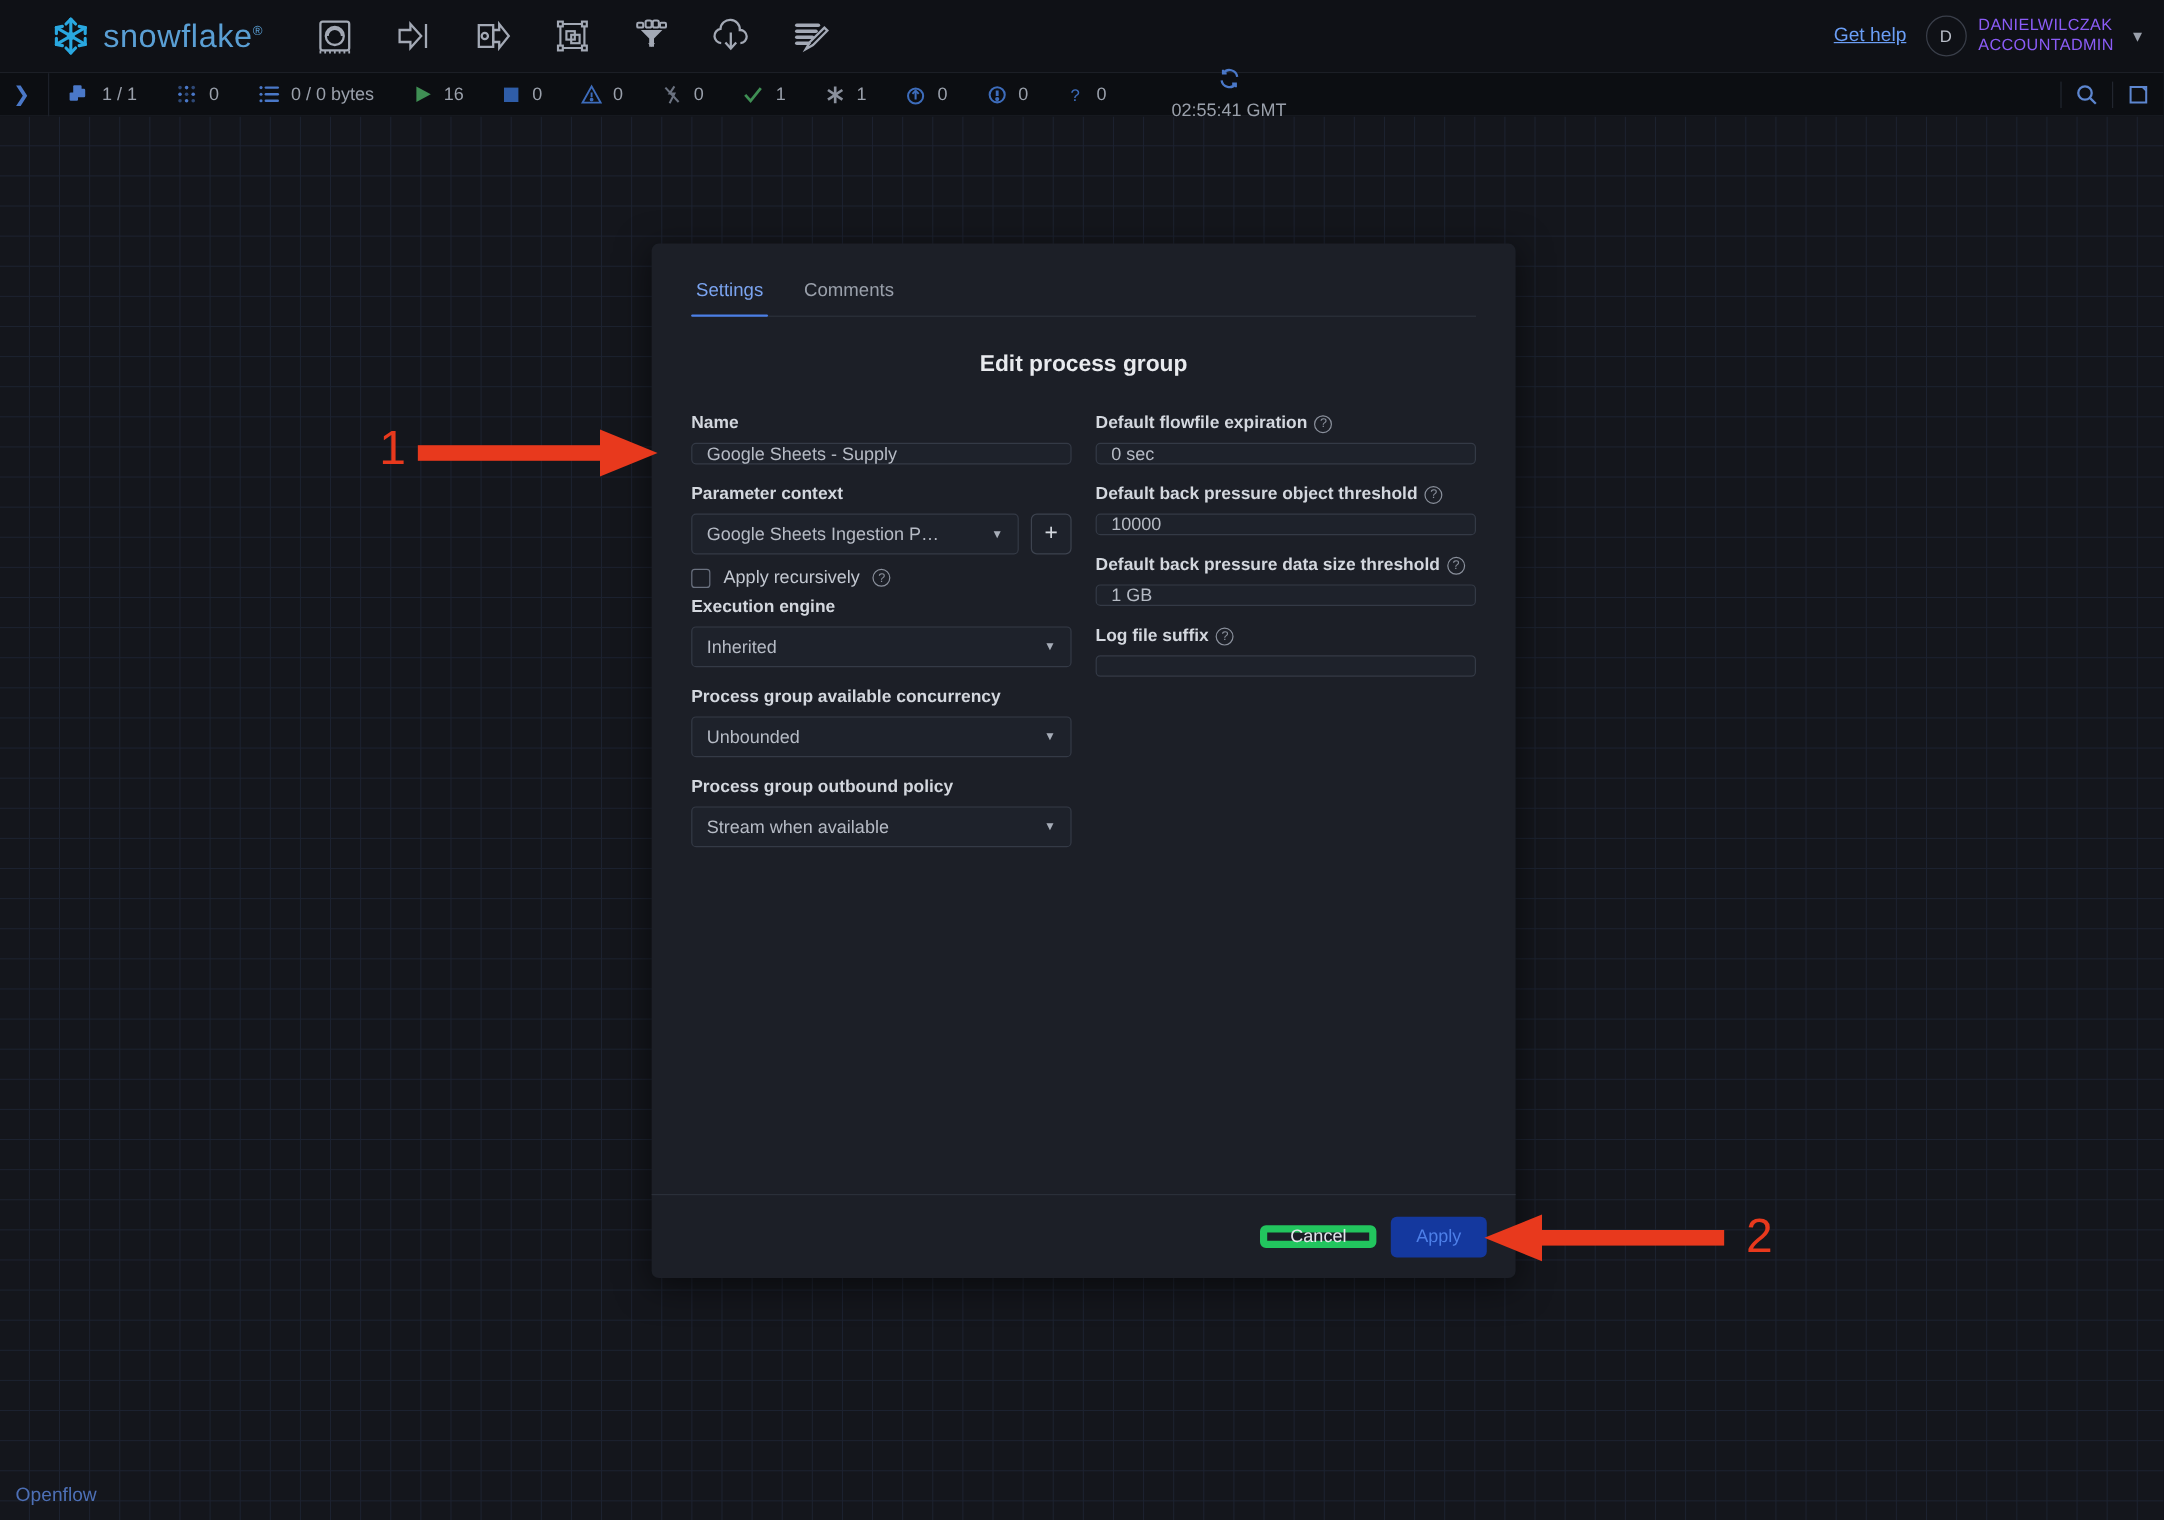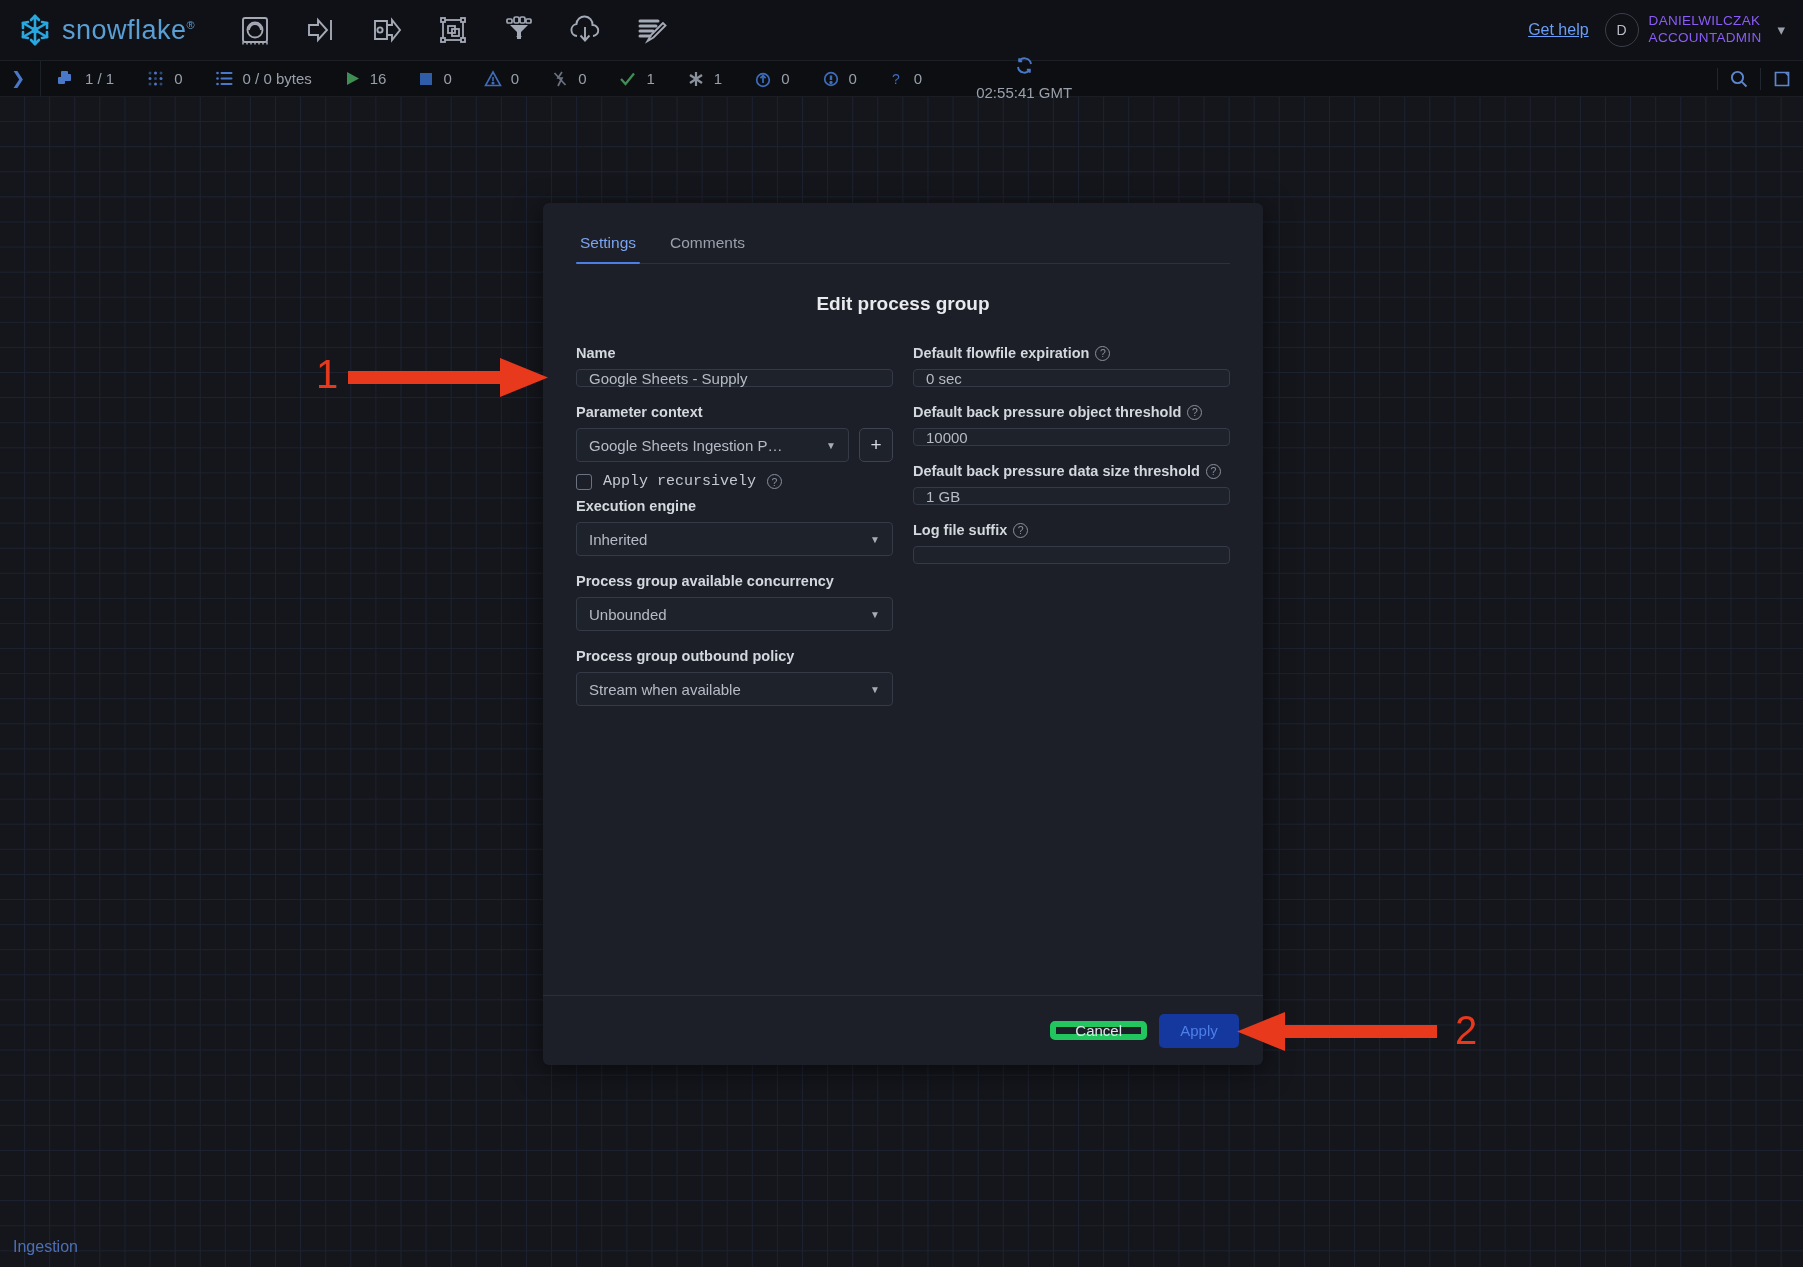--- a/index.html
+++ b/index.html
@@ -13,20 +13,21 @@
     position:relative;
   }
 
   
   #top-header {
     position:absolute; left:0; top:0; width:1803px; height:61px;
     background:#0f1116;
     display:flex; align-items:center;
     border-bottom:1px solid #1c1f26;
     z-index:30;
+    padding-left:24px;
   }
   #logo { display:flex; align-items:center; margin-left:14px; }
   #logo .mark { width:42px; height:42px; }
   #logo .word {
     font-size:27px; color:#5a9fd4; letter-spacing:.5px;
     margin-left:6px; font-weight:400;
   }
   #logo .word sup { font-size:11px; vertical-align:super; }
 
   #tool-icons { display:flex; align-items:center; margin-left:40px; gap:26px; }
@@ -152,21 +153,21 @@
     display:flex; align-items:center; justify-content:center;
     color:#d6dae1; font-size:19px; cursor:pointer; flex:none;
   }
   #recursive-row {
     display:flex; align-items:center; gap:11px; margin-top:11px; margin-bottom:5px;
   }
   #recursive-box {
     width:16px; height:16px; border:1.5px solid #6b7280;
     border-radius:3px; background:transparent; cursor:pointer; flex:none;
   }
-  #recursive-row .t { font-size:15px; color:#c3c8d1;font-family:Liberation Mono, monospace; }
+  #recursive-row .t { font-size:15px; color:#c3c8d1; }
 
   #footer {
     height:70px; border-top:1px solid #2a2f39;
     display:flex; align-items:center; justify-content:flex-end;
     padding-right:24px; gap:12px;
   }
   #cancel-btn {
     height:19px; min-width:88px; padding:0 19px;
     border:6px solid #22c55e; border-radius:5px;
     background:transparent; color:#e3e6eb; font-size:15px;
@@ -469,21 +470,21 @@
     <div class="sq-btn">
       <svg width="18" height="18" viewBox="0 0 18 18" fill="none" stroke="#5d86cf" stroke-width="1.7">
         <path d="M2.5 2.5h13v13h-13z"></path>
           <path d="M12.5 2.5L15.5 5.5"></path>
       </svg>
     </div>
   </div>
 </div>
 
 <div id="canvas">
-  <div id="openflow-label">Ingestion</div>
+  <div id="openflow-label">Openflow</div>
 </div>
 
 <div id="dialog">
 
   <div id="tabs">
     <div class="tab active">Settings</div>
     <div class="tab">Comments</div>
   </div>
 
   <div id="dialog-title">Edit process group</div>

